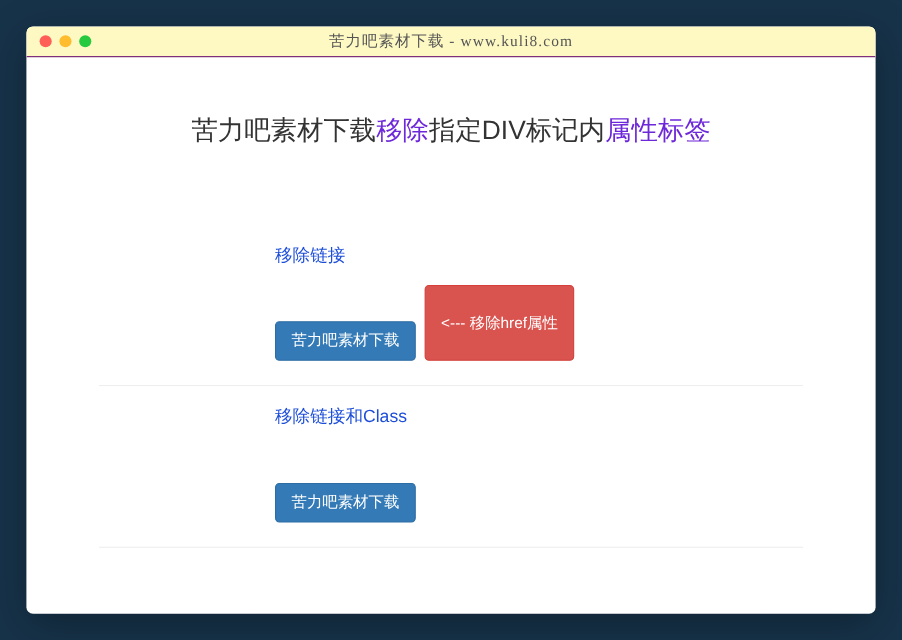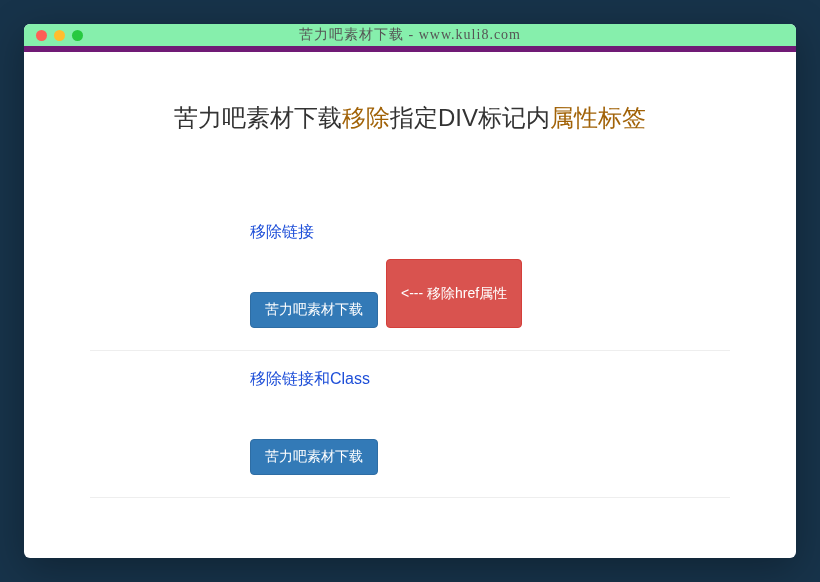--- a/index.html
+++ b/index.html
@@ -12,26 +12,26 @@
       padding: 24px;
     }
     .window {
       background: #fff;
       border-radius: 6px;
       box-shadow: 0 10px 40px rgba(0,0,0,0.3);
       overflow: hidden;
       height: 534px;
     }
     .titlebar {
-      background: #86efac;
+      background: #fef9c3;
       height: 28px;
       display: flex;
       align-items: center;
       position: relative;
-      border-bottom: 6px solid #701a75;
+      border-bottom: 1px solid #701a75;
     }
     .traffic-lights {
       display: flex;
       gap: 7px;
       padding-left: 12px;
     }
     .light {
       width: 11px;
       height: 11px;
       border-radius: 50%;
@@ -52,21 +52,21 @@
     .content {
       padding: 50px 40px 30px;
     }
     .page-title {
       text-align: center;
       font-size: 24px;
       font-weight: normal;
       color: #333;
       margin-bottom: 70px;
     }
-    .page-title .hl { color: #a16207; }
+    .page-title .hl { color: #6d28d9; }
     .section-wrap {
       width: 640px;
       margin: 0 auto;
     }
     .section {
       padding: 18px 0 22px 160px;
       border-bottom: 1px solid #eee;
     }
     .section-title {
       font-size: 16px;

